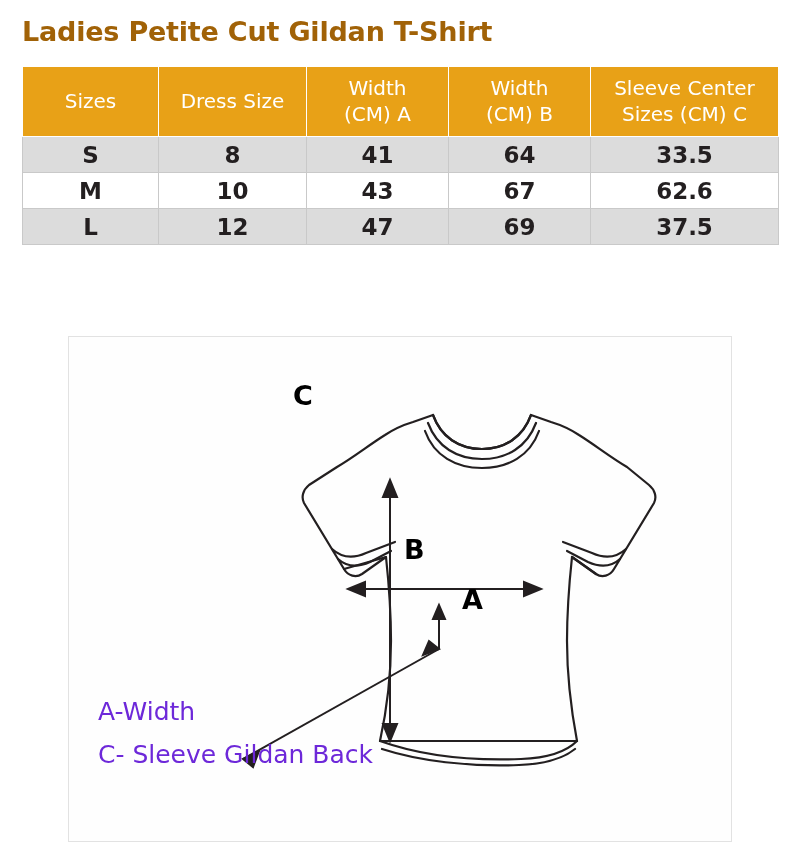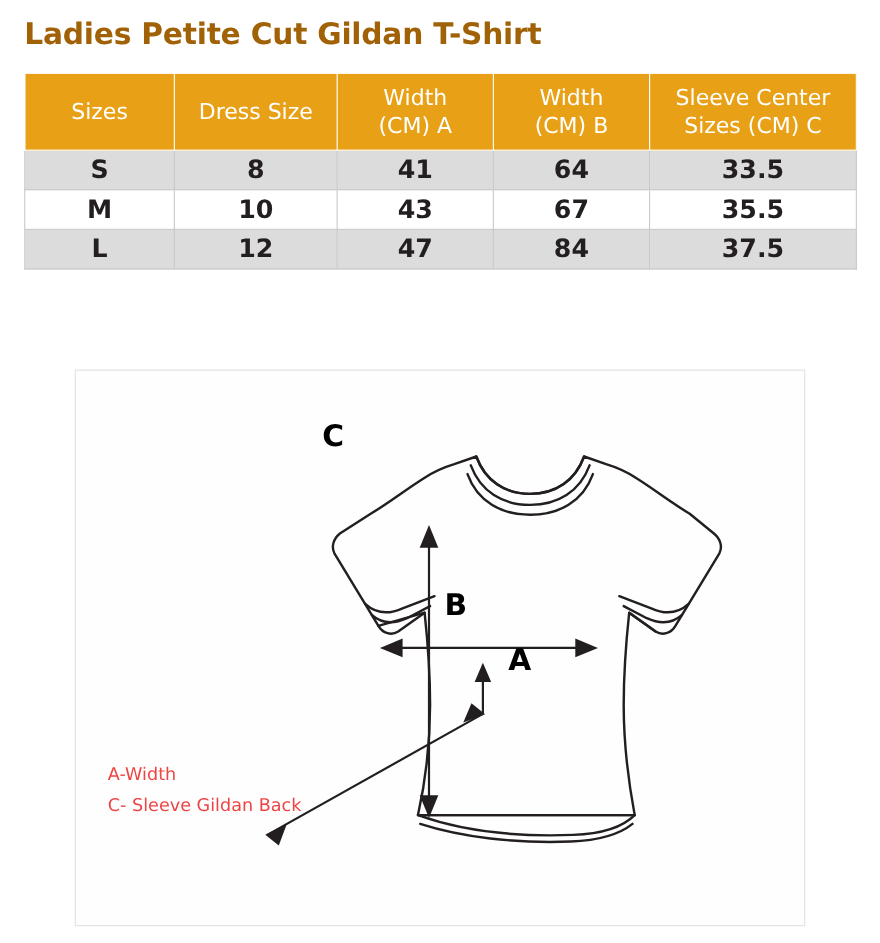--- a/index.html
+++ b/index.html
@@ -85,23 +85,23 @@
     border: 1px solid #e2e2e2;
     box-sizing: border-box;
   }
   .diagram svg {
     display: block;
   }
   .legend {
     position: absolute;
     left: 98px;
     top: 690px;
-    font-size: 16px;
+    font-size: 25px;
     line-height: 1.72;
-    color: #ef4444;
+    color: #6d28d9;
     font-family: "DejaVu Sans", sans-serif;
   }
   .legend div { white-space: nowrap; }
 </style>
 </head>
 <body>
 
 <div class="page">
 
   <div class="title">Ladies Petite Cut Gildan T-Shirt</div>
@@ -142,27 +142,27 @@
         <td>8</td>
         <td>41</td>
         <td>64</td>
         <td>33.5</td>
       </tr>
       <tr class="plain">
         <td>M</td>
         <td>10</td>
         <td>43</td>
         <td>67</td>
-        <td>35.5</td>
+        <td>62.6</td>
       </tr>
       <tr class="alt">
         <td>L</td>
         <td>12</td>
         <td>47</td>
-        <td>84</td>
+        <td>69</td>
         <td>37.5</td>
       </tr>
     </tbody>
   </table>
 
   <div class="diagram">
     <svg width="662" height="504" viewBox="0 0 662 504" xmlns="http://www.w3.org/2000/svg">
       <g fill="none" stroke="#231f20" stroke-width="2.2" stroke-linejoin="round" stroke-linecap="round">
 
         <path d="M268,130

